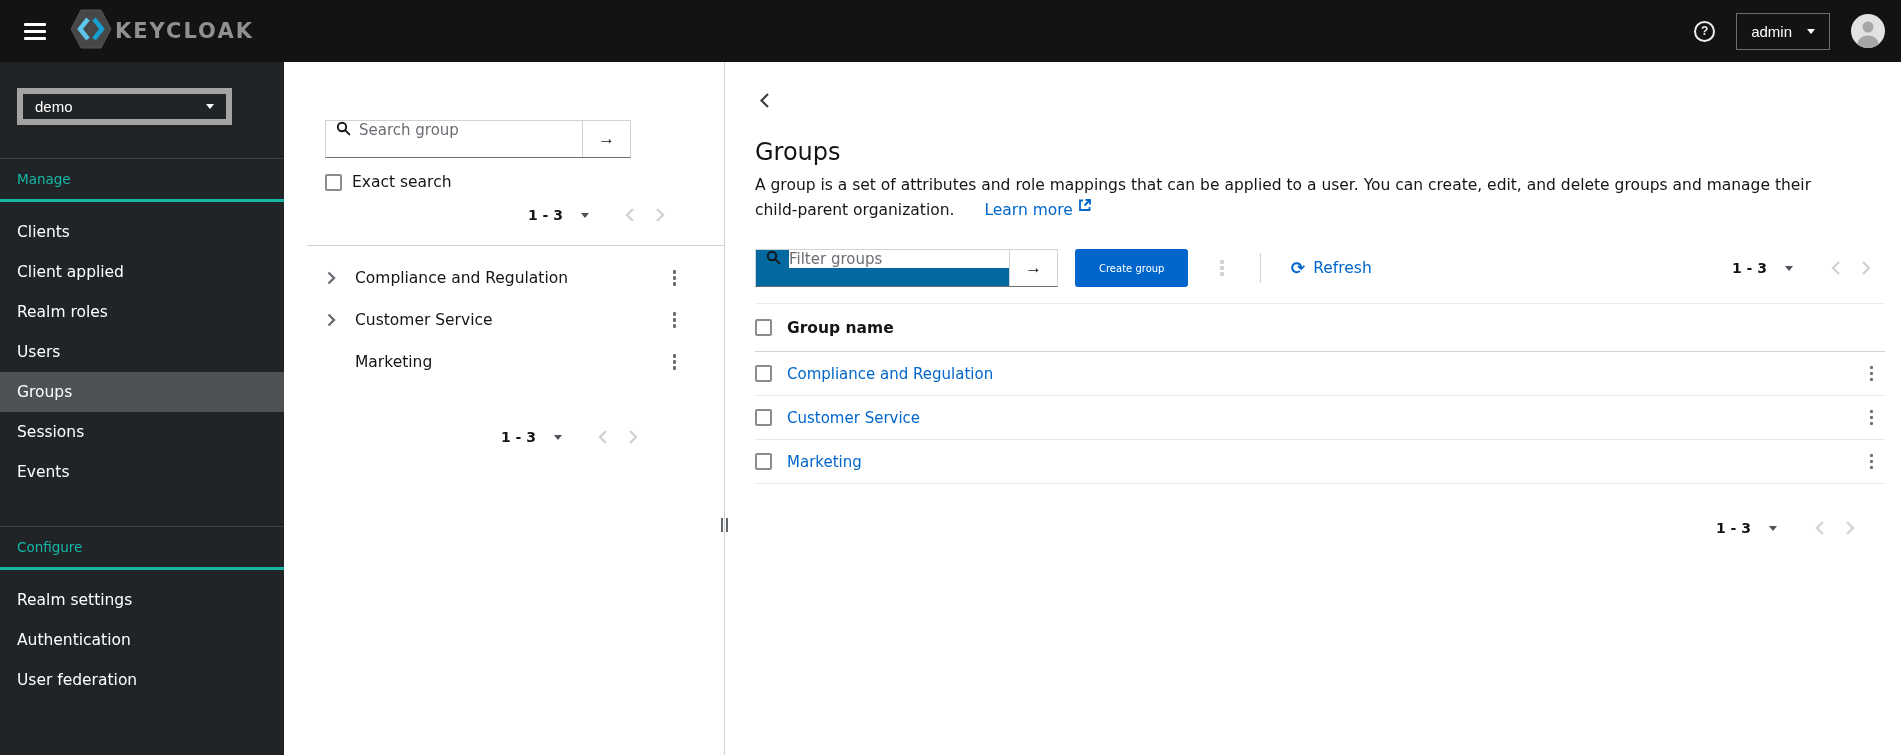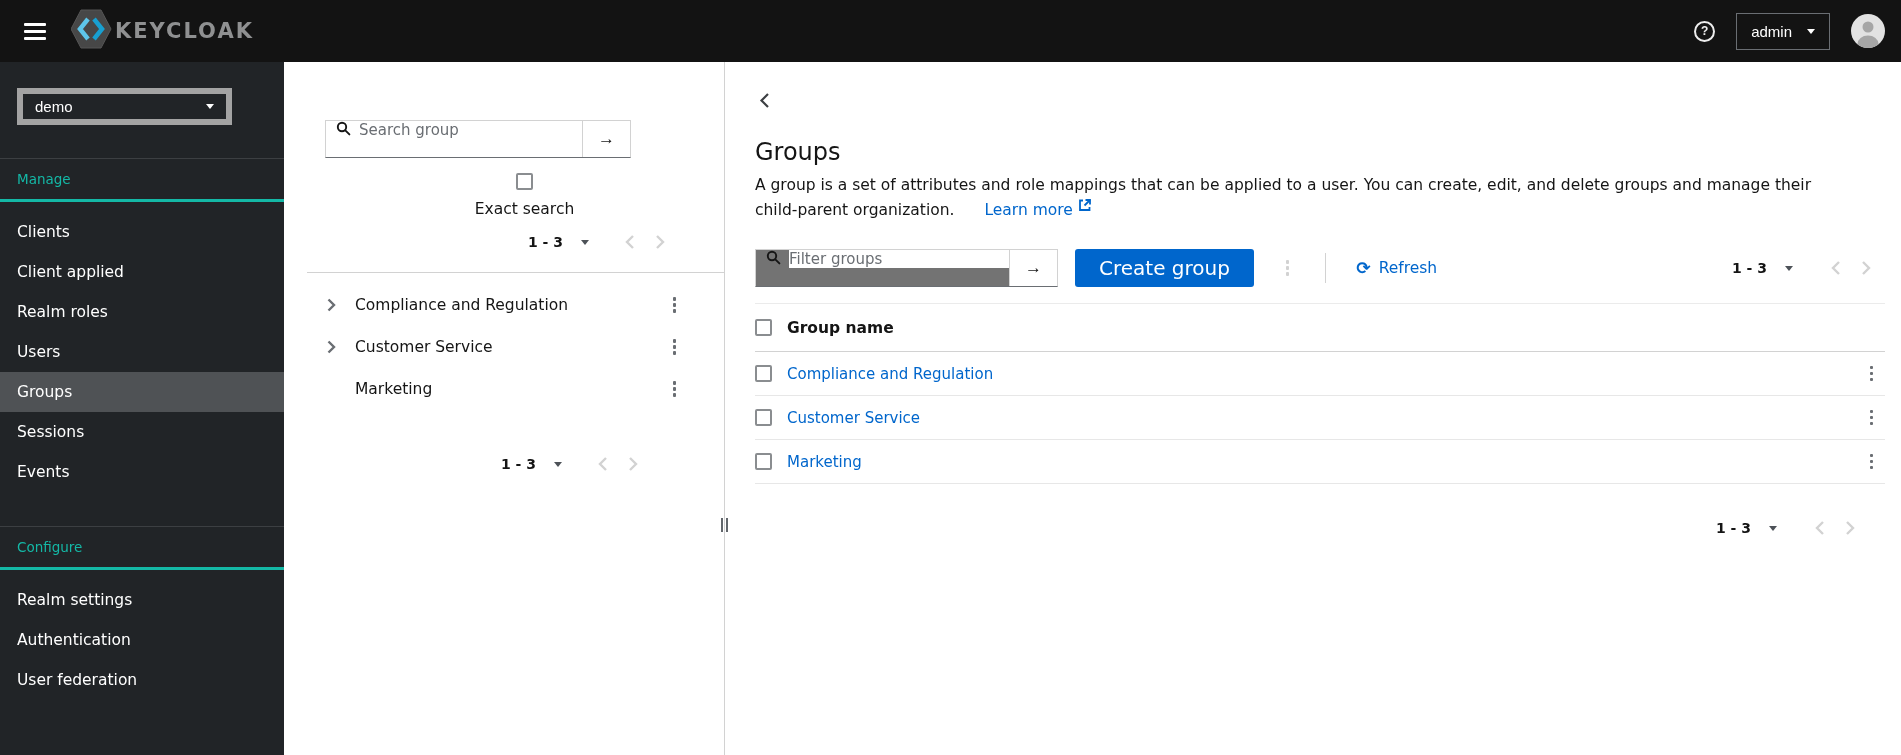--- a/index.html
+++ b/index.html
@@ -37,21 +37,21 @@
   .nav-gap { height:24px; }
 
   
   .tree-panel { width:440px; flex:0 0 440px; background:#fff; position:relative; }
   .tree-search-row { margin:58px 0 0 41px; width:306px; display:flex; height:38px; border:1px solid #d2d2d2; border-bottom-color:#6a6e73; background:#fff; }
   .search-box { flex:1; display:flex; align-items:flex-start; padding-left:10px; }
   .search-box input { border:none; outline:none; flex:1; font-size:15px; margin-left:8px; min-width:0;
     font-family:"DejaVu Sans","Liberation Sans",sans-serif; color:#151515; }
   .search-box input::placeholder { color:#6a6e73; opacity:1; }
   .input-arrow-btn { width:48px; border:none; border-left:1px solid #d2d2d2; background:#fff; font-size:17px; color:#151515; cursor:pointer; }
-  .exact-row { margin:15px 0 0 41px; display:flex; align-items:center; gap:10px;flex-direction:column; }
+  .exact-row { margin:15px 0 0 41px; display:flex; align-items:center; gap:10px; }
   .checkbox { width:17px; height:17px; border:2px solid #8a8d90; border-radius:2px; background:#fff; display:inline-block; cursor:pointer; flex:0 0 17px; }
   .exact-label { font-size:15.5px; }
   .pagination { display:flex; align-items:center; }
   .pag-range { font-size:14px; font-weight:bold; }
   .pag-caret-btn { background:none; border:none; margin-left:18px; cursor:pointer; display:flex; align-items:center; }
   .pag-nav-btn { background:none; border:none; cursor:pointer; padding:6px 10px; display:flex; align-items:center; }
   .tree-pag-top { margin:10px 49px 0 0; justify-content:flex-end; }
   .tree-pag-top .pag-nav-btn.first { margin-left:26px; }
   .tree-hr { border:none; border-top:1px solid #d2d2d2; margin:16px 0 0 23px; }
   .tree-list { margin-top:11px; }
@@ -71,23 +71,23 @@
 
   
   .main { flex:1; background:#fff; padding:0 16px 0 30px; min-width:0; }
   .back-btn { margin-top:28px; background:none; border:none; cursor:pointer; padding:2px 4px; display:flex; }
   .page-title { margin-top:27px; font-size:24px; font-weight:400; }
   .page-desc { margin-top:7px; font-size:15.5px; line-height:25px; }
   .desc-line2-row { display:flex; align-items:center; }
   .learn-more { color:#0066cc; text-decoration:none; margin-left:30px; display:flex; align-items:flex-start; gap:5px; cursor:pointer; font-size:15.5px; }
 
   .toolbar { margin-top:26px; height:38px; display:flex; align-items:center; }
-  .filter-group { width:303px; height:38px; display:flex; border:1px solid #d2d2d2; border-bottom-color:#6a6e73; background:#737373; }
+  .filter-group { width:303px; height:38px; display:flex; border:1px solid #d2d2d2; border-bottom-color:#6a6e73; background:#0369a1; }
   .btn-primary { margin-left:17px; height:38px; padding:0 24px; background:#0066cc; color:#fff; border:none; border-radius:3px;
-    font-size:20px; font-family:"DejaVu Sans","Liberation Sans",sans-serif; cursor:pointer; }
+    font-size:10px; font-family:"DejaVu Sans","Liberation Sans",sans-serif; cursor:pointer; }
   .toolbar .kebab { margin-left:26px; }
   .toolbar-divider { width:0; border-left:1px solid #d2d2d2; height:30px; margin-left:30px; }
   .refresh-btn { margin-left:30px; background:none; border:none; color:#0066cc; font-size:15.5px; display:flex; align-items:center; gap:8px; cursor:pointer;
     font-family:"DejaVu Sans","Liberation Sans",sans-serif; }
   .refresh-glyph { font-size:17px; font-weight:bold; line-height:1; }
   .toolbar-pagination { margin-left:auto; margin-right:4px; }
   .toolbar-pagination .pag-nav-btn.first { margin-left:28px; }
 
   .groups-table { margin-top:16px; border-top:1px solid #ebebeb; }
   .t-header { height:48px; display:flex; align-items:center; border-bottom:1px solid #d2d2d2; }

